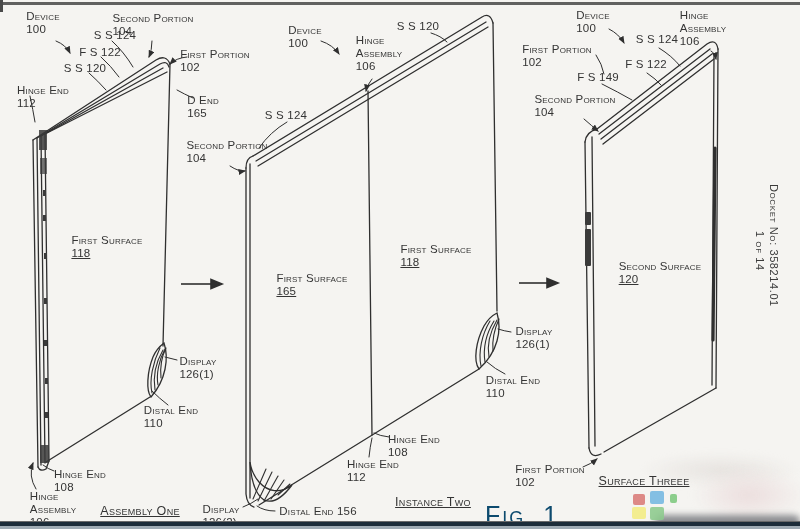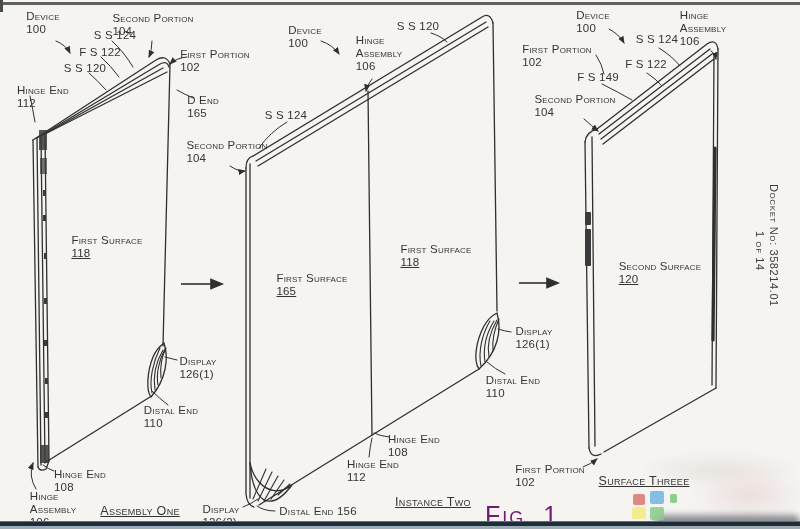--- a/index.html
+++ b/index.html
@@ -16,21 +16,21 @@
     color:#343434;white-space:pre-line;
     letter-spacing:.2px;
     z-index:3;
   }
   .lbl .blk{display:block;}
   .lbl .u{display:block;text-decoration:underline;}
   .cap{font-size:12.5px;text-decoration:underline;letter-spacing:.3px;}
   .fig-label{
     position:absolute;transform:translateX(-50%);
     font-size:25px;font-weight:500;letter-spacing:2px;
-    font-variant:small-caps;color:#701a75;z-index:2;
+    font-variant:small-caps;color:#0c4a6e;z-index:2;
   }
   .vtext{
     position:absolute;transform:rotate(90deg);transform-origin:left top;
     font-size:11px;letter-spacing:.6px;color:#3a3a3a;
     font-variant:small-caps;white-space:nowrap;z-index:3;
   }
   #svg-draw{position:absolute;left:0;top:0;z-index:1;}
   .top-line{position:absolute;left:0;top:2px;width:800px;height:2.5px;background:#474747;opacity:.85;z-index:4;}
   .corner-mark{position:absolute;left:0;top:0;width:3px;height:12px;background:#4a4a4a;z-index:4;}
   .bottom-bar{

